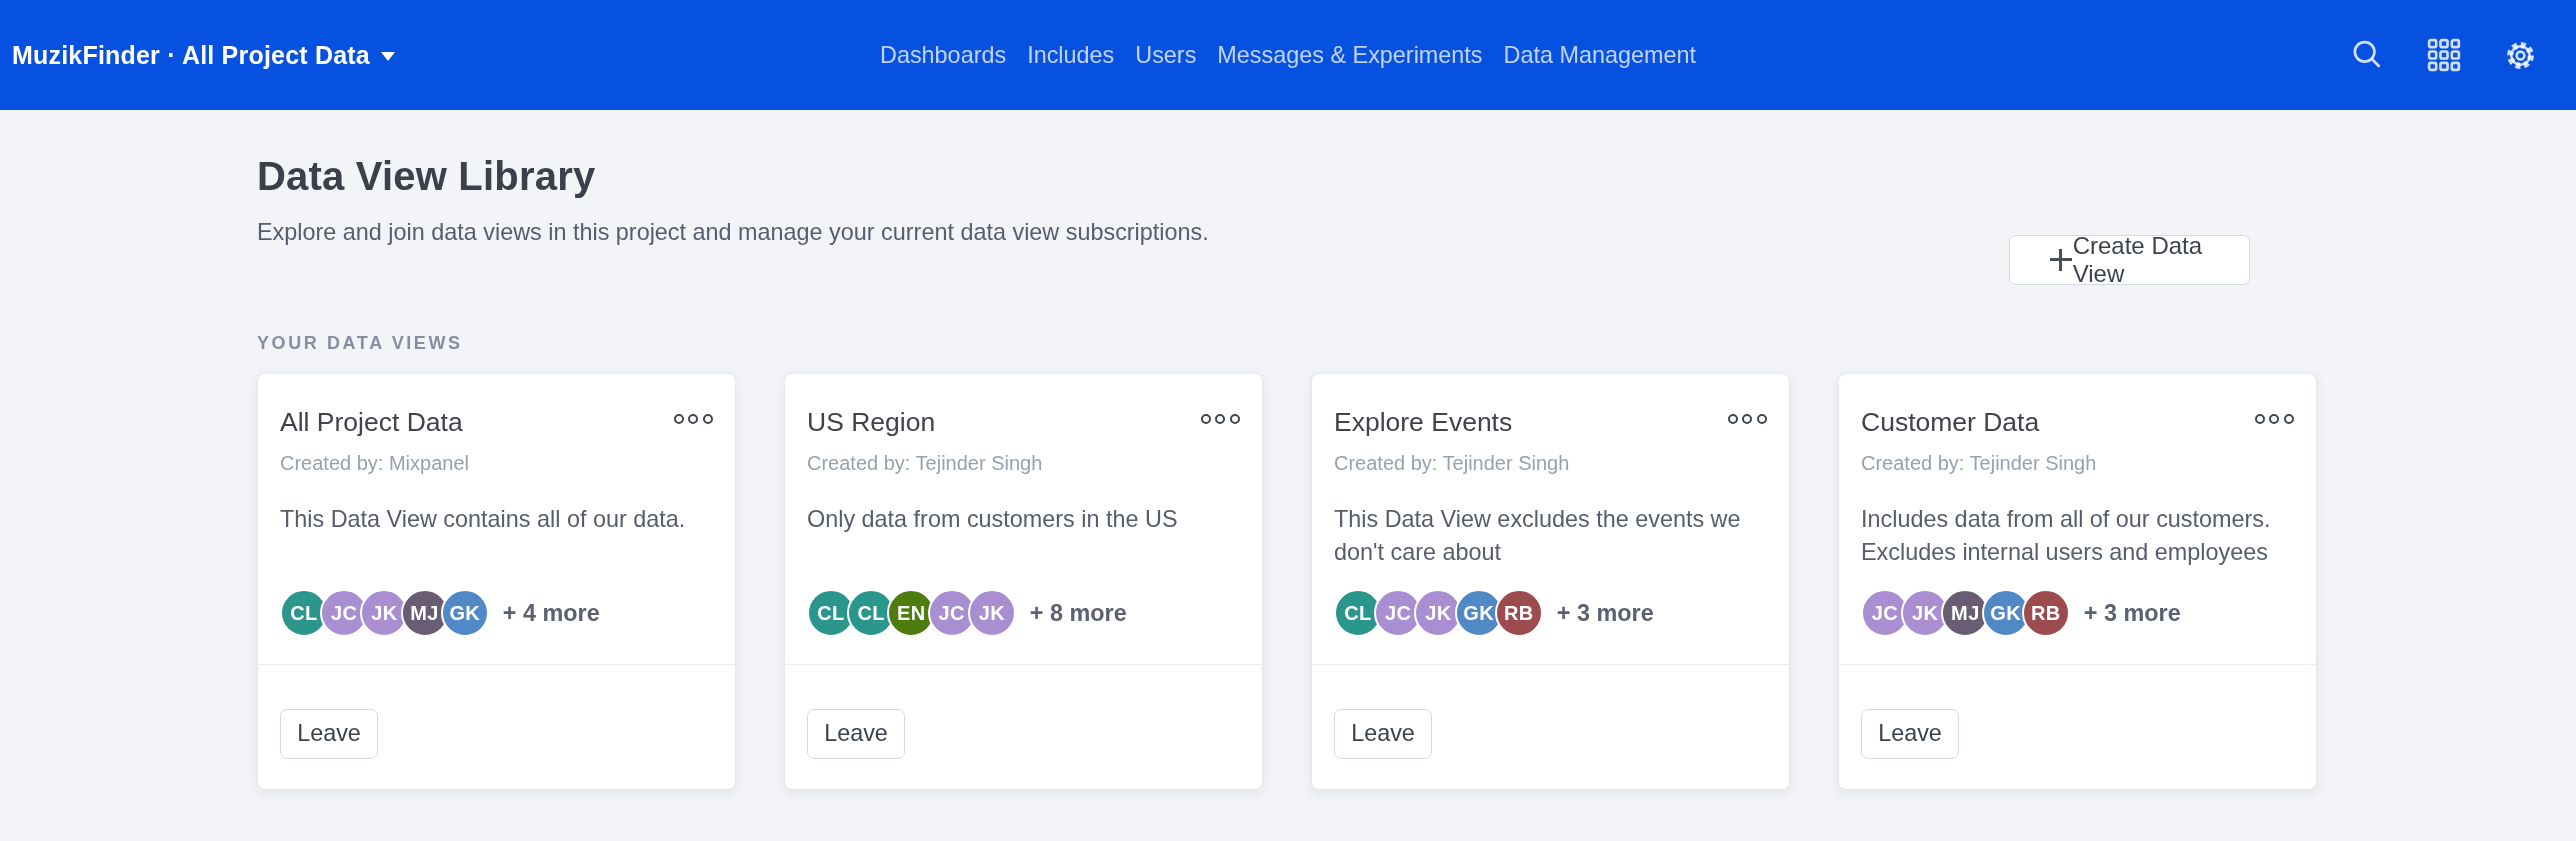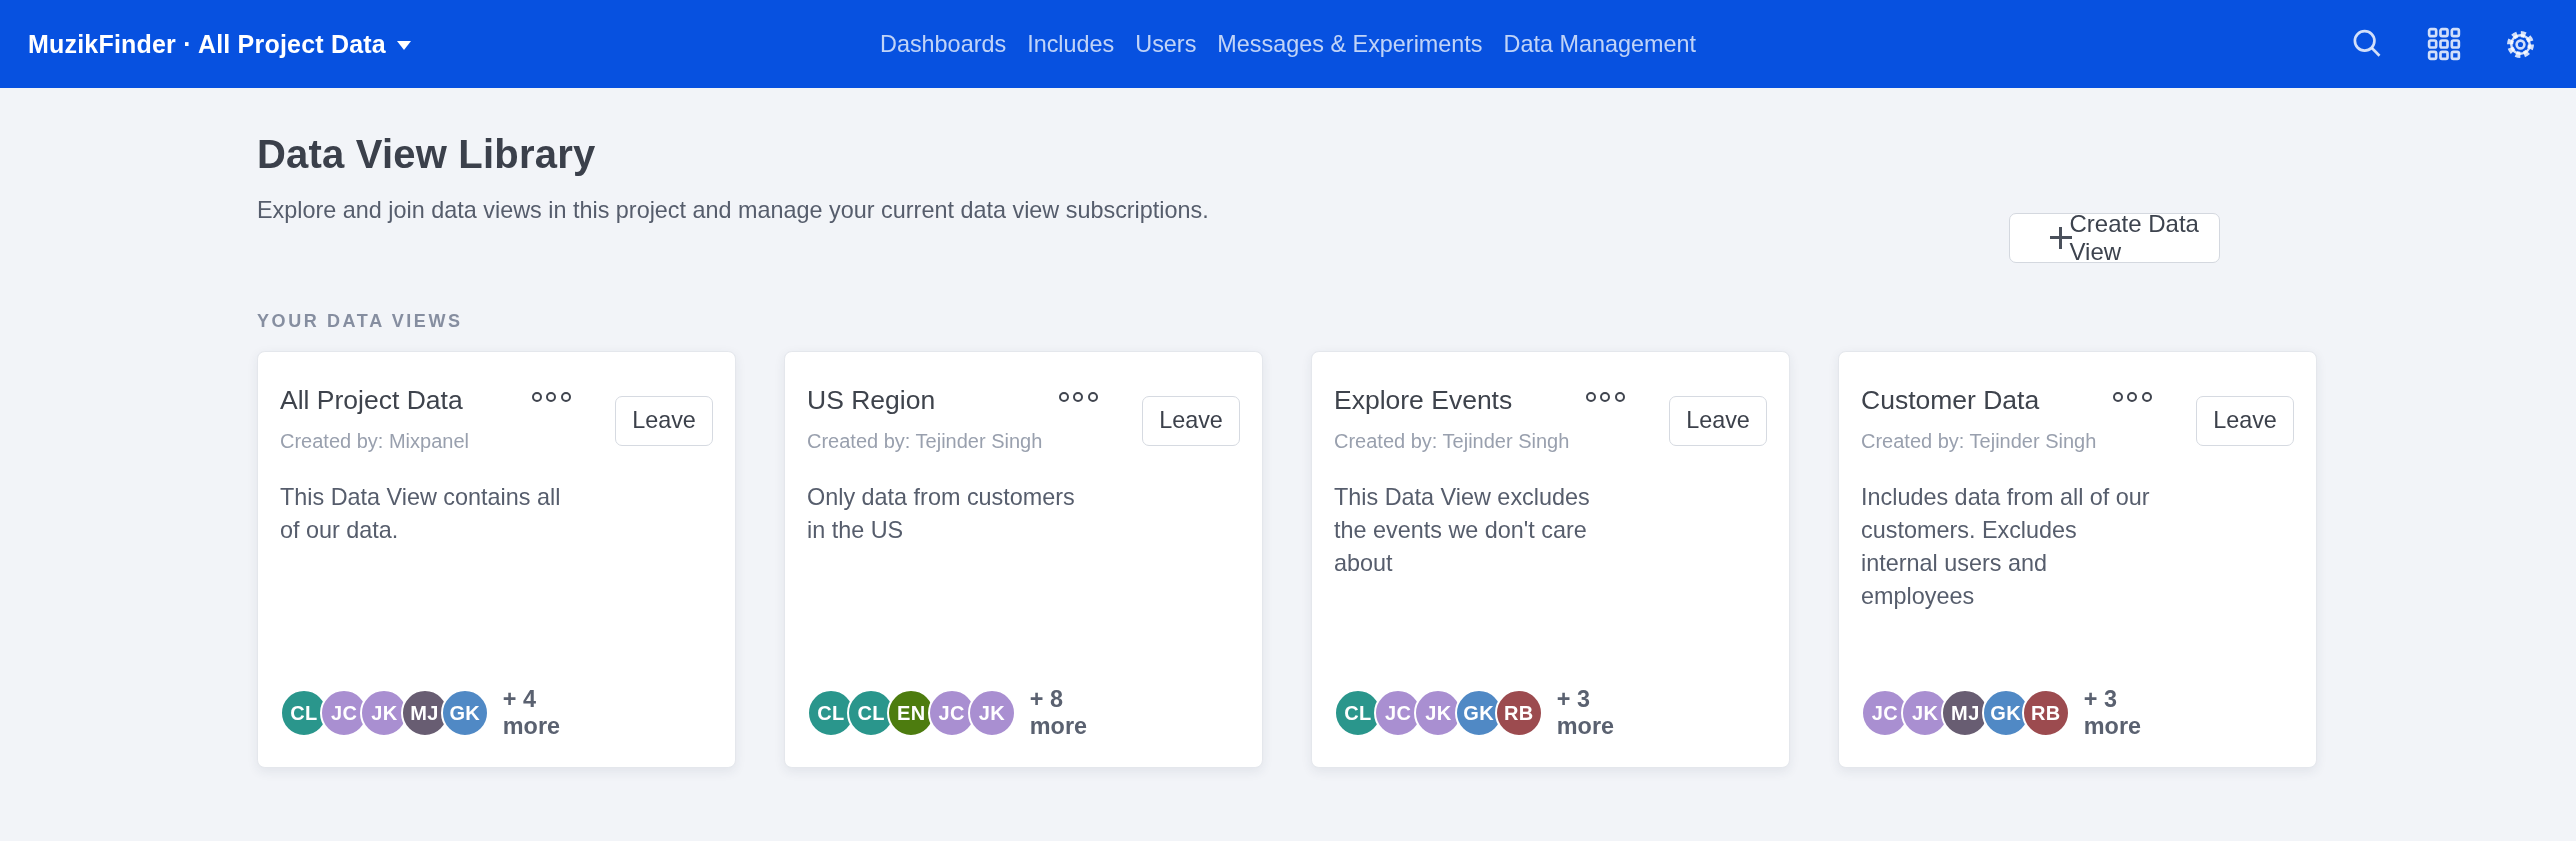--- a/index.html
+++ b/index.html
@@ -7,24 +7,24 @@
   body {
     font-family:"Liberation Sans", sans-serif;
     background:#f2f4f8;
     color:#3b404b;
     overflow:hidden;
   }
 
   
   .topbar {
     position:relative;
-    height:88px;
+    height:110px;
     background:#0751e0;
     display:flex;
-    padding:0 37px 0 28px;
+    padding:0 37px 0 12px;
   }
   .brand {
     display:flex;
     align-items:center;
     gap:11px;
     color:#ffffff;
     font-size:25px;
     font-weight:700;
     cursor:pointer;
     letter-spacing:0.2px;
@@ -75,21 +75,21 @@
   }
   .page-subtitle {
     margin-top:20px;
     font-size:23.4px;
     color:#565d6c;
   }
   .create-btn {
     position:absolute;
     top:125px;
     left:2009px;
-    width:211px;
+    width:241px;
     height:50px;
     background:#ffffff;
     border:1.6px solid #d4d8df;
     border-radius:7px;
     display:flex;
     align-items:center;
     justify-content:center;
     gap:2px;
     font-size:24px;
     color:#3d434e;
@@ -118,20 +118,21 @@
     gap:48px;
   }
   .card {
     width:479px;
     height:417px;
     background:#ffffff;
     border:0.8px solid #e4e7ec;
     border-radius:7.8px;
     box-shadow:0 3.9px 11px rgba(40,50,80,0.08);
     display:flex;
+    flex-direction:column;
   }
   .card-body {
     flex:1;
     display:flex;
     flex-direction:column;
     padding:33px 22px 26.5px 22px;
   }
   .card-title-row {
     display:flex;
     align-items:flex-start;

